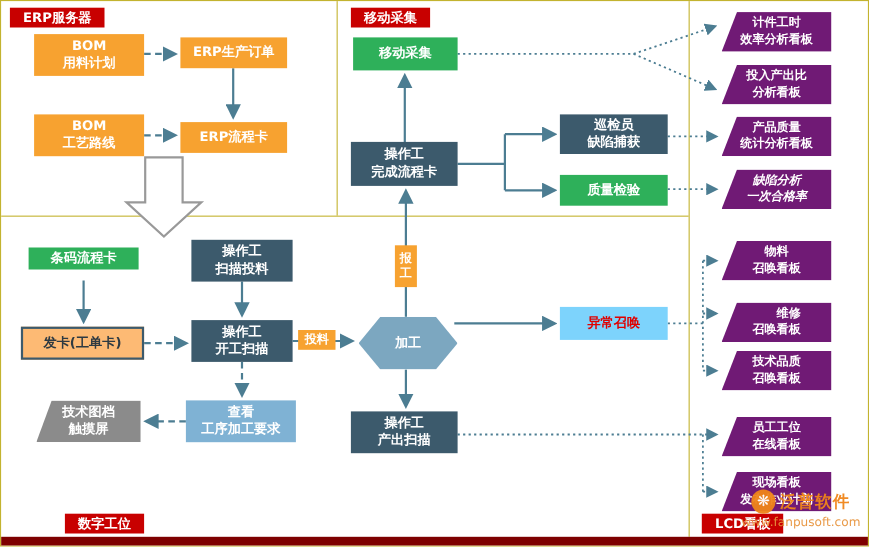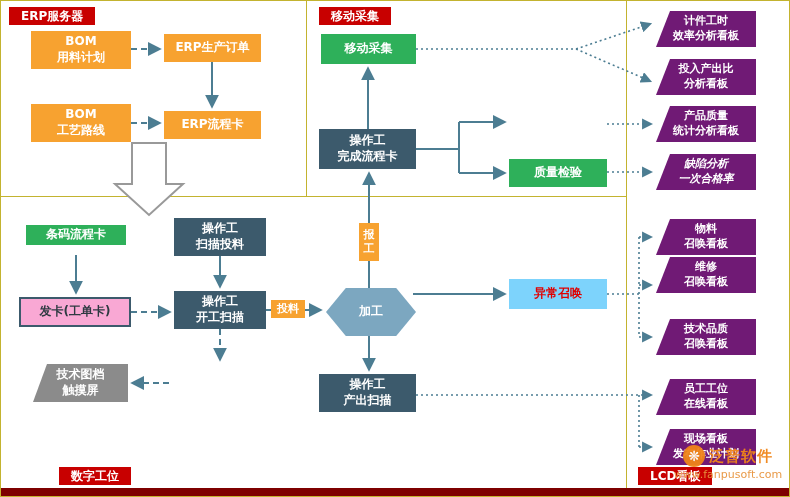--- a/index.html
+++ b/index.html
@@ -17,21 +17,21 @@
   .box{
     position:absolute;z-index:2;display:flex;align-items:center;justify-content:center;
     text-align:center;color:#fff;font-size:12px;font-weight:bold;line-height:1.3;
     white-space:pre-line;box-sizing:border-box;
   }
   .orange{background:#F7A230;}
   .green{background:#2EB05A;}
   .dark{background:#3C5A6C;}
   .lightblue{background:#7FB2D4;}
   .grayp{background:#8B8B8B;clip-path:polygon(14px 0,100% 0,100% 100%,0 100%);}
-  .whitebox{background:#f9a8d4;border:2px solid #3C5A6C;color:#2E3A42;}
+  .whitebox{background:#fdba74;border:2px solid #3C5A6C;color:#2E3A42;}
   .exception{background:#7dd3fc;color:#E00000;}
   .hexagon{background:#7CA7C0;clip-path:polygon(22% 0%,78% 0%,100% 50%,78% 100%,22% 100%,0% 50%);}
   .board{
     position:absolute;z-index:2;display:flex;align-items:center;justify-content:center;
     text-align:center;color:#fff;font-size:11px;font-weight:bold;line-height:1.35;
     white-space:pre-line;background:#701a75;
     clip-path:polygon(14px 0,100% 0,100% 100%,0 100%);
     width:100px;height:36px;left:655px;
   }
   .tag{
@@ -112,49 +112,53 @@
   <div class="box orange" style="left:30px;top:30px;width:100px;height:38px;">BOM
 用料计划</div>
   <div class="box orange" style="left:163px;top:33px;width:97px;height:28px;">ERP生产订单</div>
   <div class="box orange" style="left:30px;top:103px;width:100px;height:38px;">BOM
 工艺路线</div>
   <div class="box orange" style="left:163px;top:110px;width:97px;height:28px;">ERP流程卡</div>
 
   <div class="box green" style="left:320px;top:33px;width:95px;height:30px;">移动采集</div>
   <div class="box dark" style="left:318px;top:128px;width:97px;height:40px;">操作工
 完成流程卡</div>
+  <div class="box dark" style="left:508px;top:103px;width:98px;height:36px;">巡检员
+缺陷捕获</div>
   <div class="box green" style="left:508px;top:158px;width:98px;height:28px;">质量检验</div>
 
   <div class="box green" style="left:25px;top:224px;width:100px;height:20px;">条码流程卡</div>
   <div class="box whitebox" style="left:18px;top:296px;width:112px;height:30px;">发卡(工单卡)</div>
   <div class="box dark" style="left:173px;top:217px;width:92px;height:38px;">操作工
 扫描投料</div>
   <div class="box dark" style="left:173px;top:290px;width:92px;height:38px;">操作工
 开工扫描</div>
+  <div class="box lightblue" style="left:168px;top:363px;width:100px;height:38px;">查看
+工序加工要求</div>
   <div class="box hexagon" style="left:325px;top:287px;width:90px;height:48px;">加工</div>
   <div class="box grayp" style="left:32px;top:363px;width:95px;height:38px;">技术图档
 触摸屏</div>
   <div class="box dark" style="left:318px;top:373px;width:97px;height:38px;">操作工
 产出扫描</div>
   <div class="box exception" style="left:508px;top:278px;width:98px;height:30px;">异常召唤</div>
 
   <div class="tag" style="left:358px;top:222px;width:20px;height:38px;">报工</div>
   <div class="tag" style="left:270px;top:299px;width:34px;height:18px;">投料</div>
 
   <div class="board" style="top:10px;">计件工时
 效率分析看板</div>
   <div class="board" style="top:58px;">投入产出比
 分析看板</div>
   <div class="board" style="top:105px;">产品质量
 统计分析看板</div>
   <div class="board" style="top:153px;font-style:italic;">缺陷分析
 一次合格率</div>
   <div class="board" style="top:218px;">物料
 召唤看板</div>
-  <div class="board" style="top:256px;">维修
+  <div class="board" style="top:274px;text-align:right;">维修
 召唤看板</div>
   <div class="board" style="top:318px;">技术品质
 召唤看板</div>
   <div class="board" style="top:378px;">员工工位
 在线看板</div>
   <div class="board" style="top:428px;">现场看板
 发布作业计划</div>
 
   <div class="watermark">
     <div class="wm-row">

